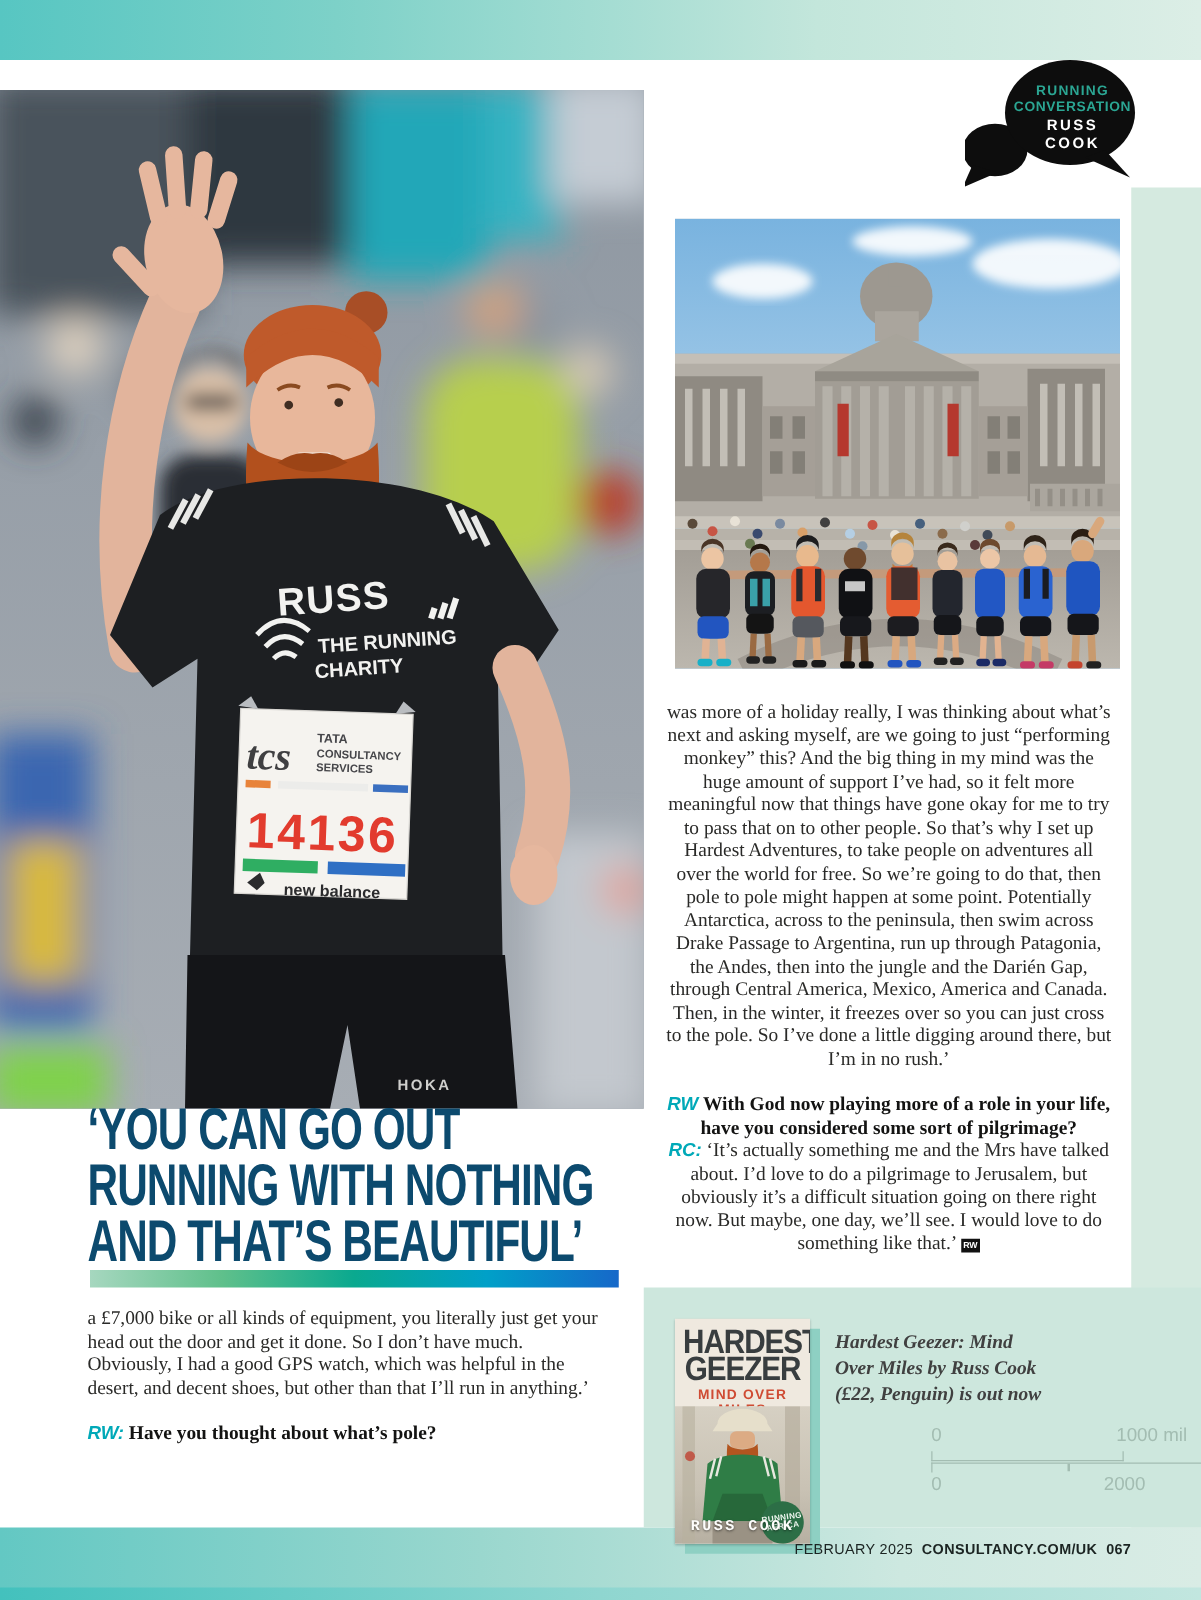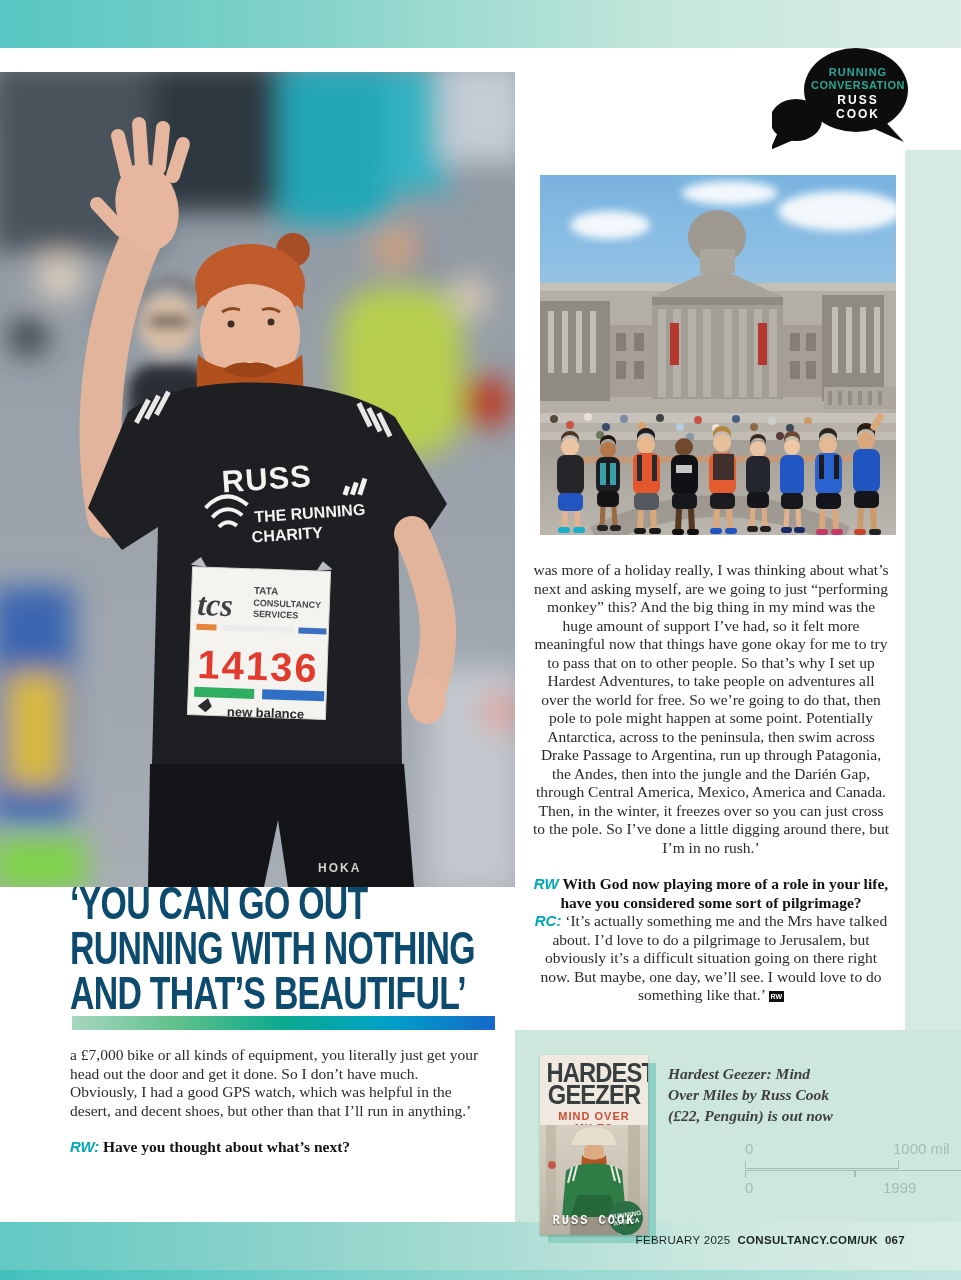--- a/index.html
+++ b/index.html
@@ -461,21 +461,21 @@
 
   <div class="abs quote">
     <div class="ql">‘YOU CAN GO OUT</div>
     <div class="ql">RUNNING WITH NOTHING</div>
     <div class="ql">AND THAT’S BEAUTIFUL’</div>
   </div>
   <div class="abs gradbar"></div>
 
   <div class="abs col leftcol">
     <p>a £7,000 bike or all kinds of equipment, you literally just get your head out the door and get it done. So I don’t have much. Obviously, I had a good GPS watch, which was helpful in the desert, and decent shoes, but other than that I’ll run in anything.’</p>
-    <p class="qa"><span class="rw">RW:</span> <strong>Have you thought about what’s next?</strong></p>
+    <p class="qa"><span class="rw">RW:</span> <strong>Have you thought about what’s pole?</strong></p>
   </div>
 
   <div class="abs bookshadow"></div>
   <div class="abs book">
     <div class="bk-title">HARDEST</div>
     <div class="bk-title" style="margin-top:-2px">GEEZER</div>
     <div class="bk-sub">MIND OVER MILES</div>
     <div class="bk-photo">
       <svg width="108" height="110" viewBox="0 0 108 110" xmlns="http://www.w3.org/2000/svg">
         <rect x="6" y="0" width="10" height="110" fill="#b8b09f" opacity="0.6"></rect>
@@ -511,21 +511,21 @@
     <div class="row1">
       <span class="lab0a">0</span>
       <span class="lab1000">1000 mil</span>
     </div>
     <div class="ruler1"></div>
     <div class="ruler2">
         <div class="tickmid"></div>
       </div>
     <div class="row2">
       <span class="lab0b">0</span>
-      <span class="lab2000">1999</span>
+      <span class="lab2000">2000</span>
     </div>
   </div>
 
   <div class="abs footer">
     <span>FEBRUARY 2025</span>&nbsp;
     <b>CONSULTANCY.COM/UK</b>&nbsp;
     <b>067</b>
   </div>
 
 </div>

